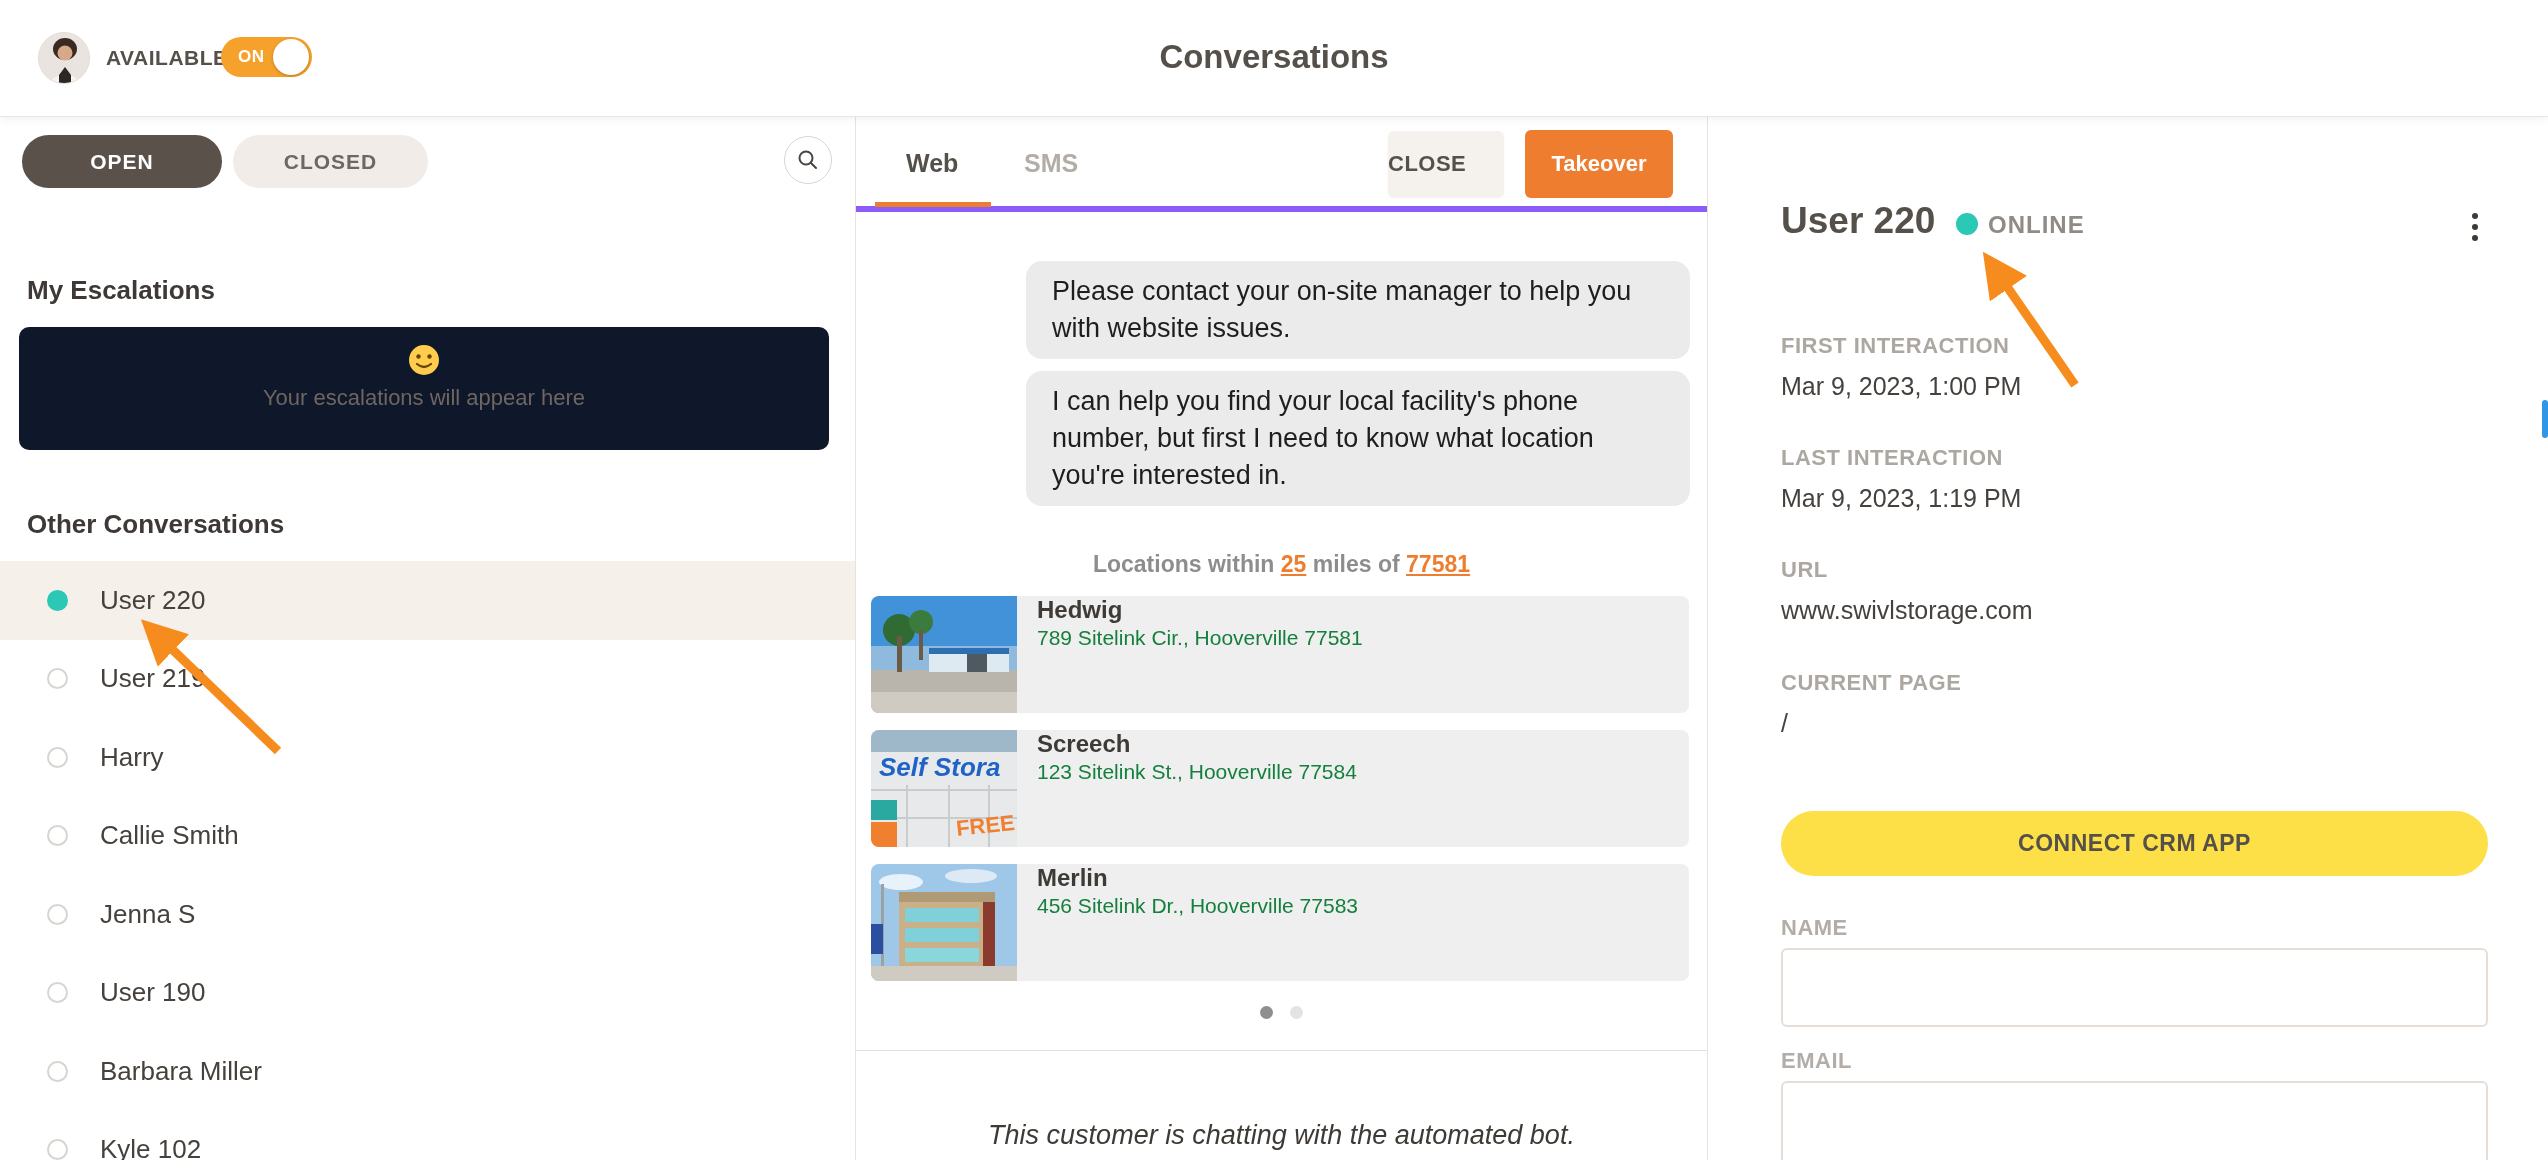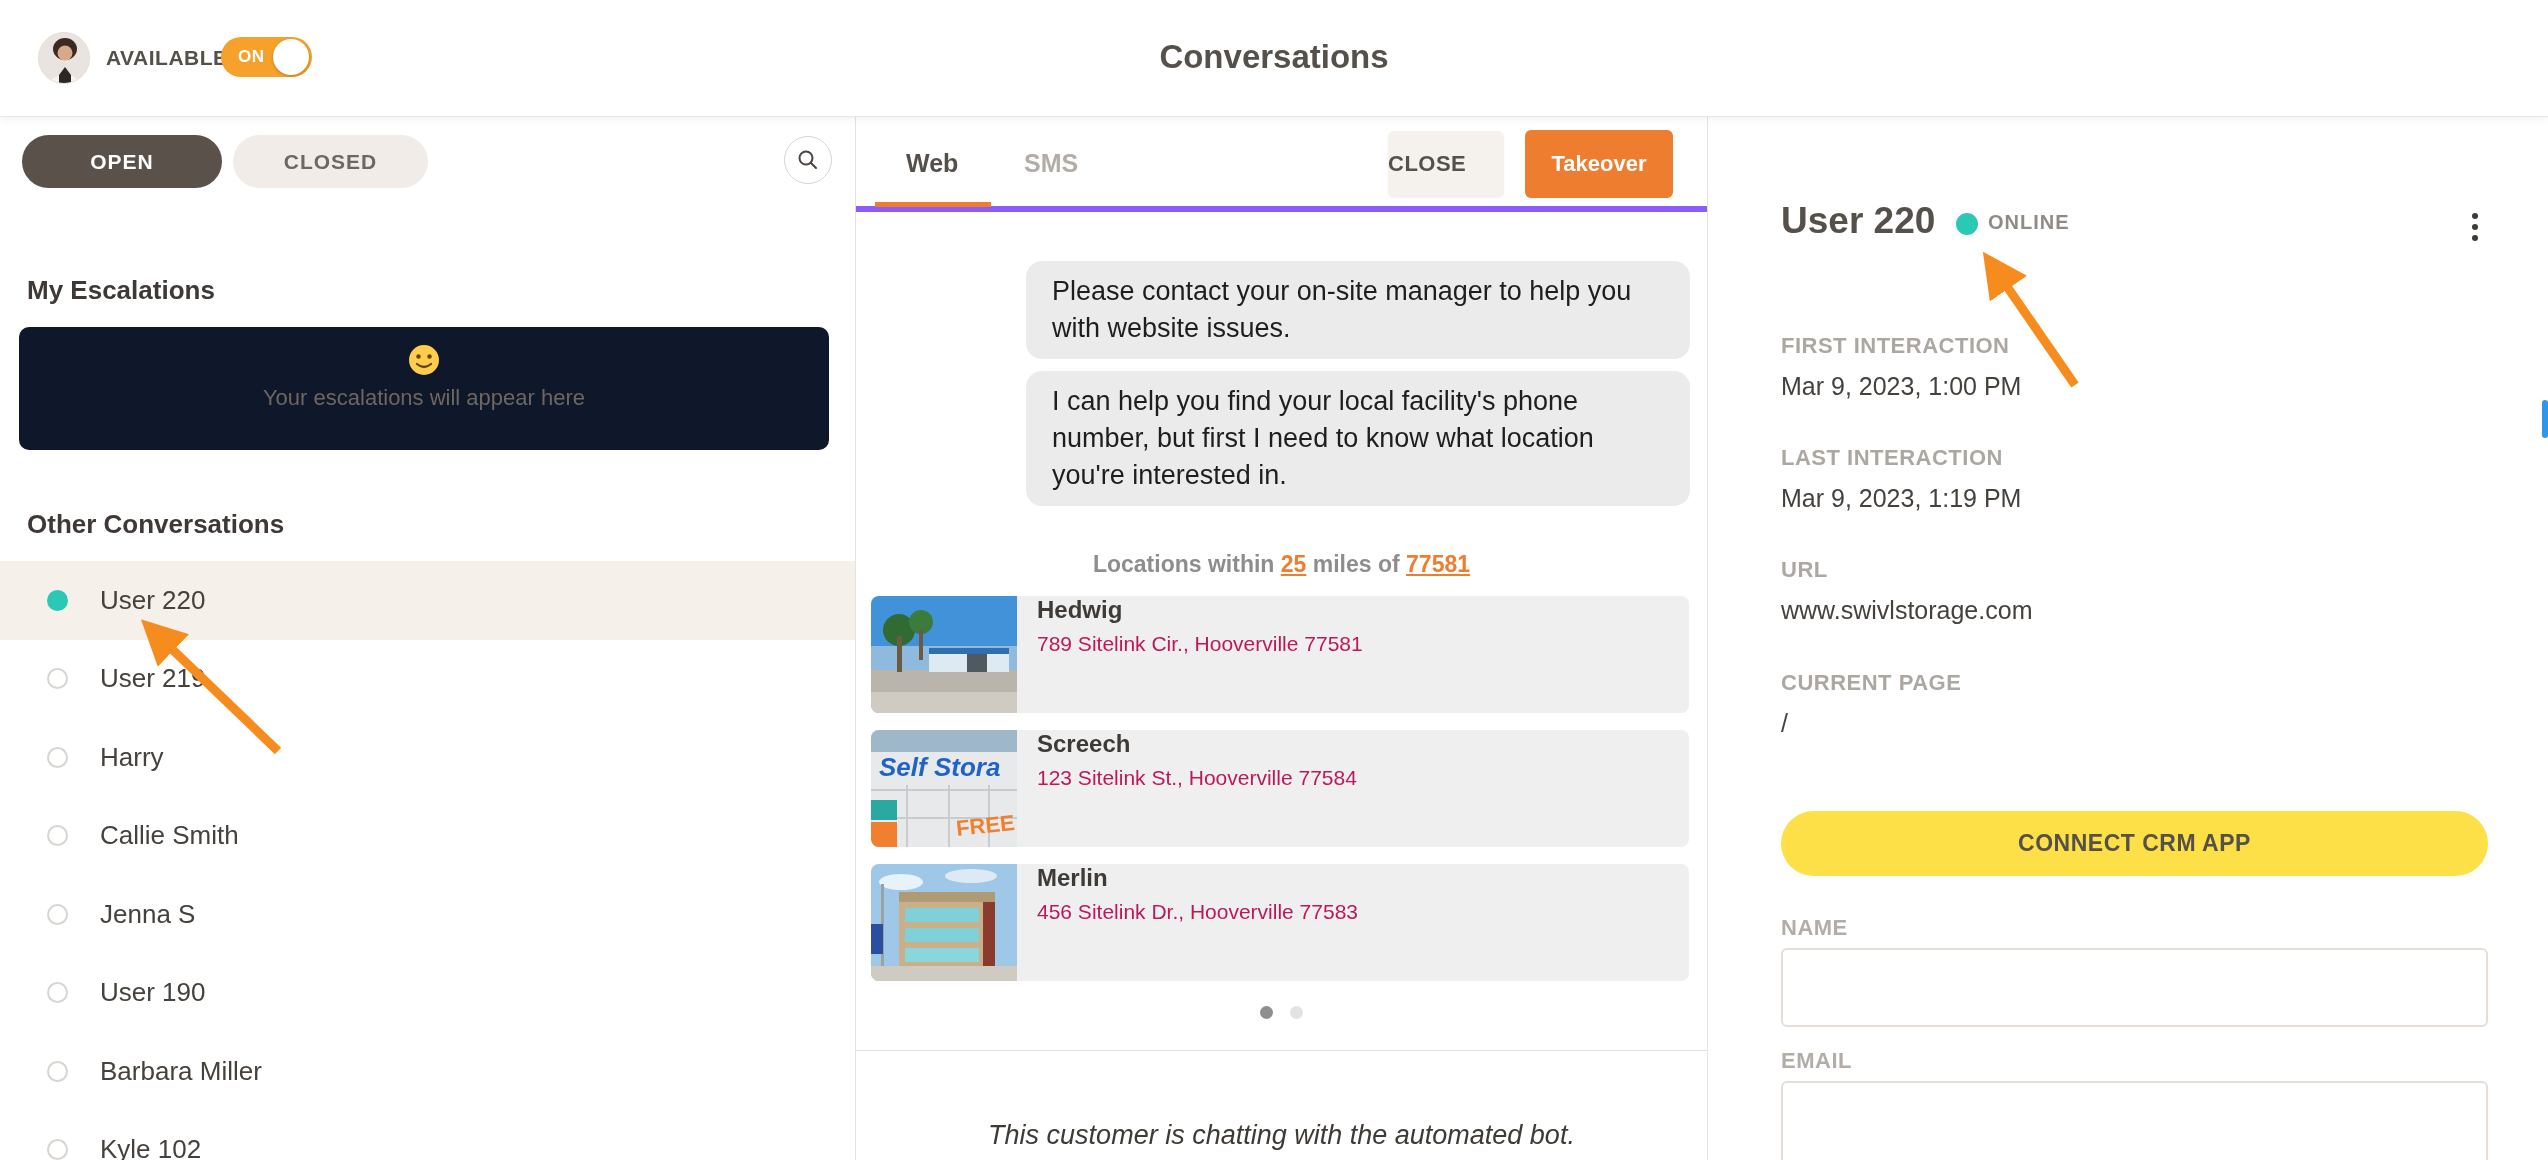--- a/index.html
+++ b/index.html
@@ -66,34 +66,34 @@
   .bubble { margin:0 17px 12px 170px; background:#ebebeb; border-radius:16px; padding:12px 26px;
     font-size:27px; line-height:37px; color:#1e1e1e; }
   .loc-title { margin-top:45px; text-align:center; font-size:23px; font-weight:bold; color:#8d8d8d; }
   .loc-link { color:#ef7d2f; text-decoration:underline; cursor:pointer; }
   .loc-cards { margin-top:18px; }
   .loc-card { margin:0 18px 17px 15px; height:117px; background:#efefef; border-radius:8px;
     display:flex; overflow:hidden; cursor:pointer; }
   .loc-photo { width:146px; height:117px; flex:0 0 auto; }
   .loc-txt { display:flex; flex-direction:column; justify-content:flex-start; padding-left:20px; }
   .loc-name { font-size:24px; font-weight:bold; color:#3e3a36; }
-  .loc-addr { font-size:21px; color:#be185d; margin-top:8px; }
+  .loc-addr { font-size:21px; color:#15803d; margin-top:2px; }
   .carousel { margin-top:24px; text-align:center; }
   .dot { display:inline-block; width:13px; height:13px; border-radius:50%; margin:0 6px; cursor:pointer; }
   .dot.active { background:#8f8f8f; }
   .dot.inactive { background:#e3e3e3; }
   .chat-divider { position:absolute; left:0; right:0; top:933px; border-top:1px solid #e4ded6; }
   .bot-note { position:absolute; top:1003px; left:0; width:100%; text-align:center; font-size:27px;
     font-style:italic; color:#3e3a36; }
 
   
   .details { position:absolute; left:1708px; top:117px; width:840px; height:1043px; background:#fff; overflow:hidden; }
   .detail-title { position:absolute; left:73px; top:82px; font-size:37px; font-weight:bold; color:#55504a; line-height:44px; }
   .status-dot { position:absolute; left:248px; top:96px; width:22px; height:22px; border-radius:50%; background:#2bc8b5; }
-  .status-text { position:absolute; left:280px; top:94px; font-size:20px; font-weight:bold; color:#908b86; letter-spacing:1px; }
+  .status-text { position:absolute; left:280px; top:94px; font-size:24px; font-weight:bold; color:#908b86; letter-spacing:1px; }
   .kebab { position:absolute; left:752px; top:87px; width:30px; height:46px; display:flex; flex-direction:column;
     align-items:center; justify-content:center; gap:5px; cursor:pointer; }
   .kebab i { width:6px; height:6px; border-radius:50%; background:#3e3a36; }
   .fgroup { position:absolute; left:73px; width:707px; }
   .flabel { font-size:22px; font-weight:bold; color:#ada7a1; letter-spacing:.5px; line-height:26px; }
   .fvalue { font-size:25px; color:#46413c; line-height:30px; margin-top:12px; }
   .crm-btn { position:absolute; left:73px; top:694px; width:707px; height:65px; border-radius:33px;
     background:#fde047; text-align:center; line-height:65px; font-size:23px; font-weight:bold;
     color:#55504a; letter-spacing:.5px; cursor:pointer; }
   .inlabel { position:absolute; left:73px; font-size:22px; font-weight:bold; color:#b3ada7; letter-spacing:.5px; }

